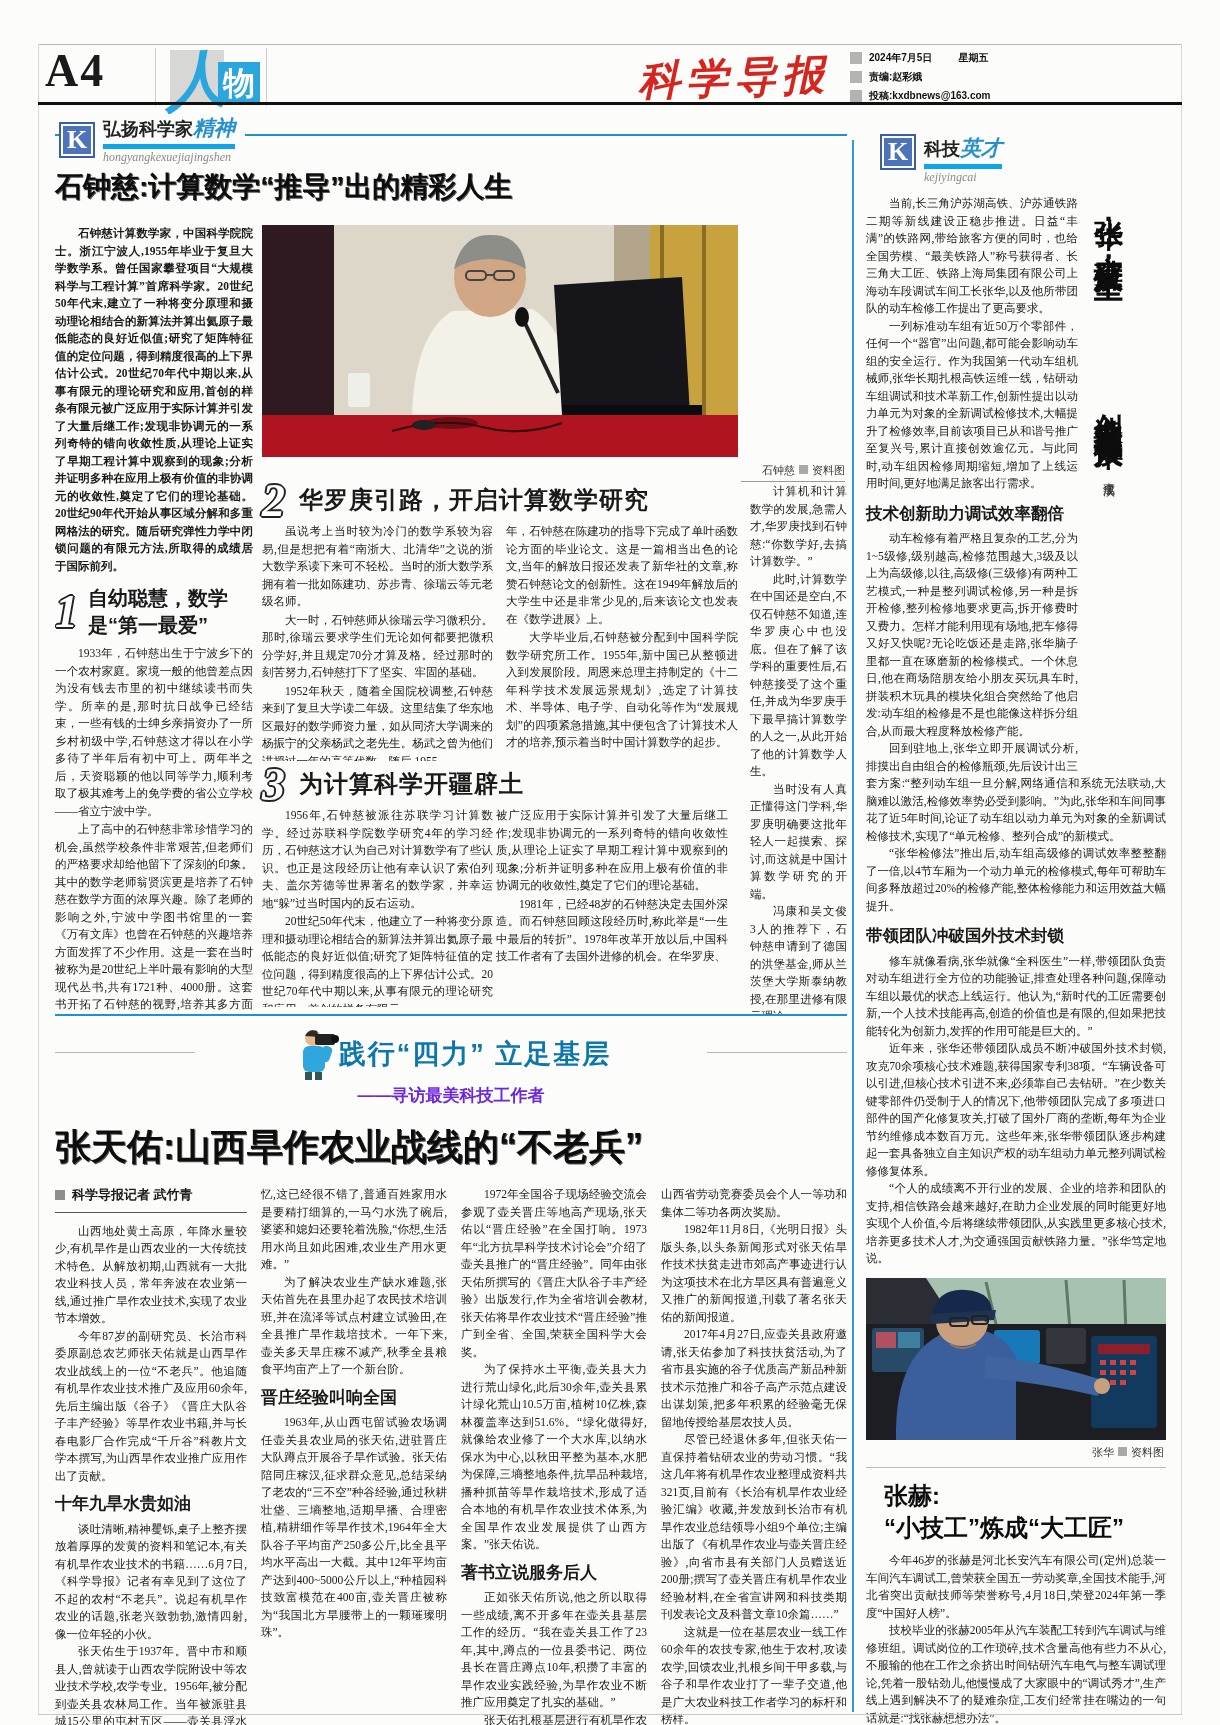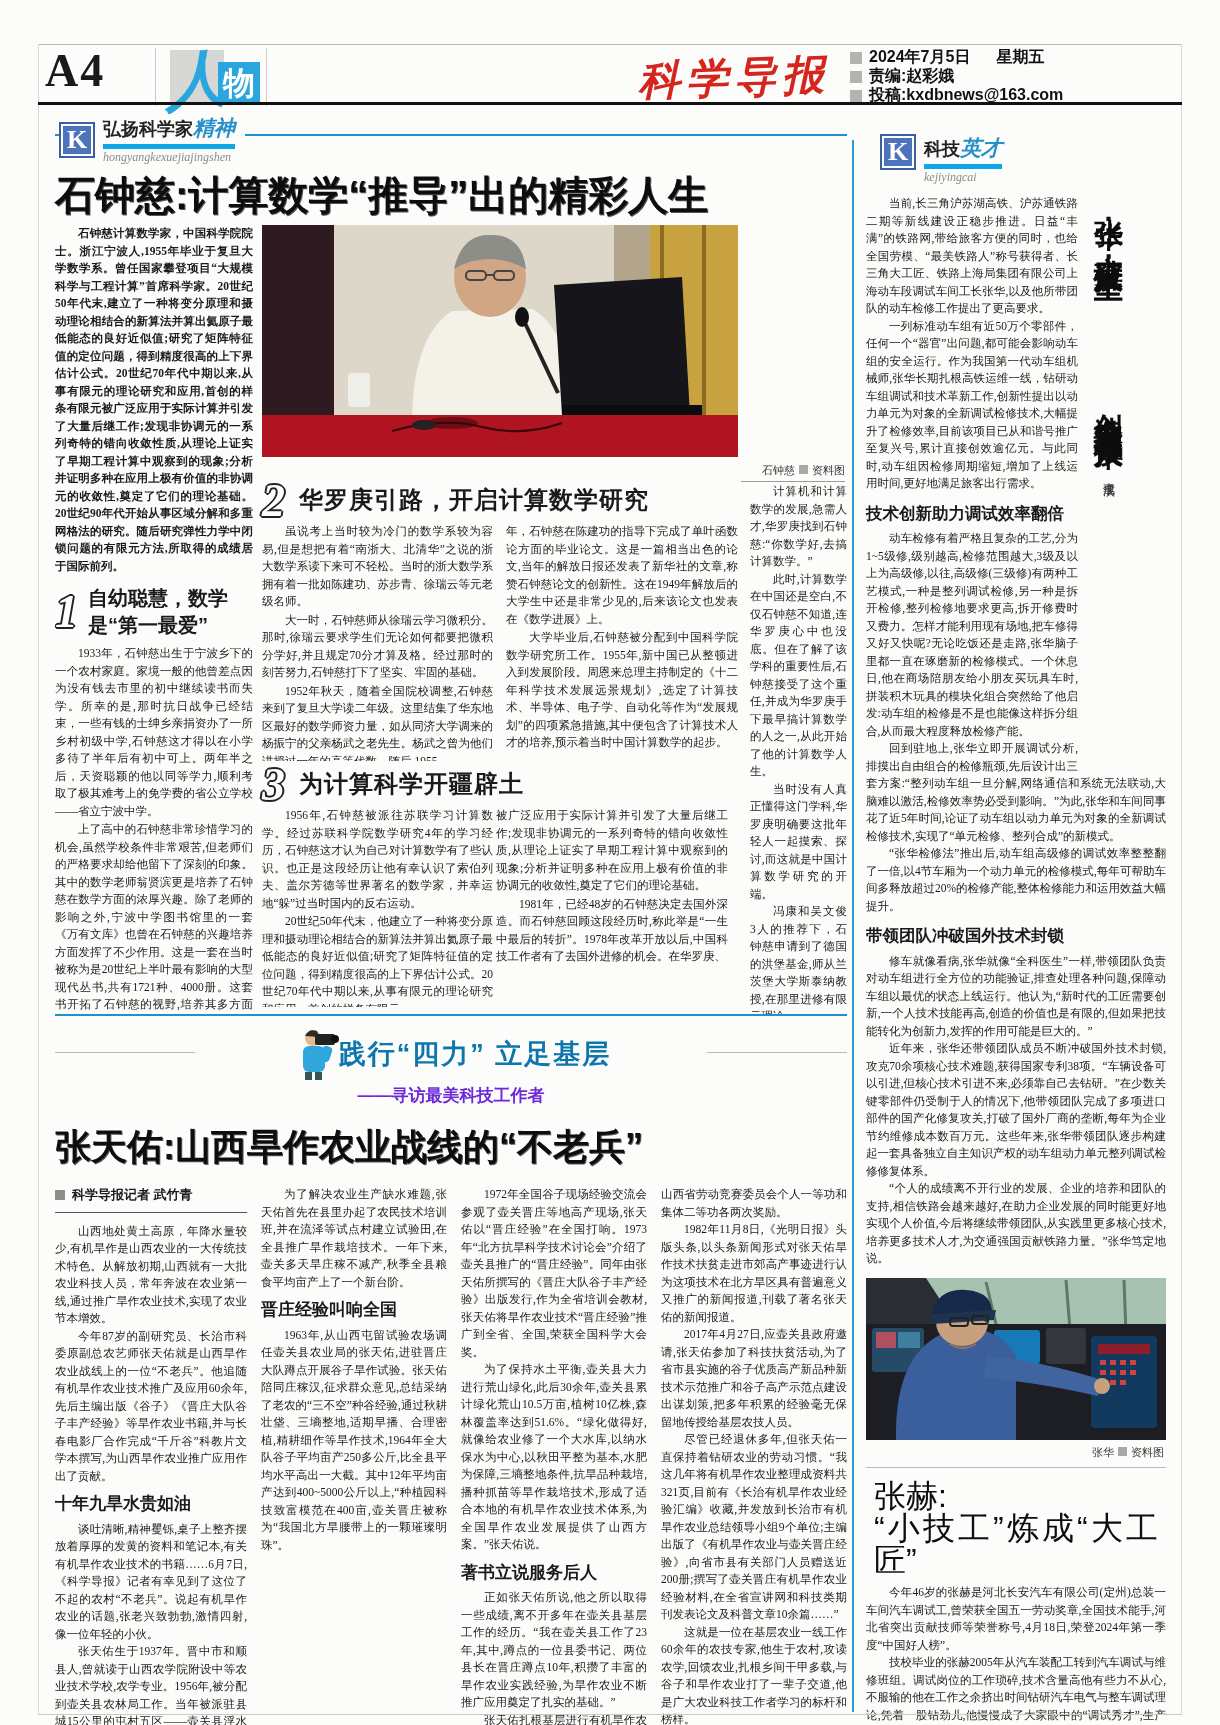--- a/index.html
+++ b/index.html
@@ -12,36 +12,36 @@
 
   
   .hdr { position:absolute; left:45px; right:40px; top:50px; height:52px; }
   .pageno { position:absolute; left:0; top:-6px; font-size:46px; font-weight:700; font-family:"Liberation Serif", serif; letter-spacing:2px; }
   .seclogo { position:absolute; left:110px; top:-2px; width:112px; height:58px; border-left:1px solid #ccc; border-right:1px solid #ccc; padding:0 10px; }
   .seclogo .gsq { position:absolute; left:14px; top:2px; width:54px; height:54px; background:#d7d7d5; }
   .seclogo .ren { position:absolute; left:8px; top:-10px; font-size:62px; font-style:italic; font-weight:700; color:#29a6de; font-family:"Liberation Serif", serif; transform:rotate(-6deg); }
   .seclogo .wu { position:absolute; left:62px; top:14px; width:42px; height:42px; background:#29a6de; color:#fff; font-family:"Liberation Sans", sans-serif; font-weight:700; font-size:32px; line-height:42px; text-align:center; }
   .masthead { position:absolute; right:350px; top:0px; font-size:42px; font-weight:700; color:#d4261f; font-family:"Liberation Serif", serif; font-style:italic; letter-spacing:6px; transform:rotate(-2deg); }
   .hdr-info { position:absolute; right:0; top:-2px; width:330px; font-family:"Liberation Sans", sans-serif; }
-  .hdr-info .row { display:flex; align-items:center; height:19px; font-size:16px; font-weight:700; color:#111; }
+  .hdr-info .row { display:flex; align-items:center; height:19px; font-size:10px; font-weight:700; color:#111; }
   .hdr-info .sq { display:inline-block; width:12px; height:12px; background:#b3b3b1; margin-right:7px; flex:0 0 auto; }
   .hdr-info .wd { margin-left:26px; }
   .rule-black { position:absolute; left:38px; right:38px; top:102px; height:3px; background:#111; }
 
   
   .main-art { position:absolute; left:55px; top:112px; width:792px; height:902px; }
   .main-art .blue-top { position:absolute; left:0; right:0; top:22px; height:2px; background:#1f93c9; }
   .badge { position:absolute; left:4px; top:2px; background:#fcfcfa; padding:0 10px 0 0; display:flex; align-items:flex-start; }
   .kline { display:flex; align-items:center; }
   .ksq { width:36px; height:36px; background:#4d74ba; border:2px solid #3c5fa0; color:#fff; font-family:"Liberation Serif", serif; font-weight:700; font-size:26px; text-align:center; line-height:32px; box-shadow:inset 0 0 0 2px #fff; }
   .btxt { margin-left:8px; }
   .btxt .l1 { font-family:"Liberation Sans", sans-serif; font-weight:700; font-size:18px; color:#222; white-space:nowrap; }
   .btxt .l1 .script { color:#2590c9; font-family:"Liberation Serif", serif; font-style:italic; font-size:21px; font-weight:700; }
   .btxt .l2 { font-family:"Liberation Serif", serif; font-style:italic; color:#8a8a88; font-size:12px; border-top:5px solid #0ea5e9; margin-top:2px; padding-top:1px; }
-  .headline1 { position:absolute; left:0; top:56px; width:100%; font-family:"Liberation Sans", sans-serif; font-weight:900; font-size:40px; letter-spacing:0px; color:#0d0d0d; white-space:nowrap; text-shadow:1px 1px 0 #555; }
+  .headline1 { position:absolute; left:0; top:56px; width:100%; font-family:"Liberation Sans", sans-serif; font-weight:900; font-size:28px; letter-spacing:0px; color:#0d0d0d; white-space:nowrap; text-shadow:1px 1px 0 #555; }
   .main-body { position:absolute; left:0; top:113px; width:792px; height:789px; }
   .ncol { font-size:11.5px; line-height:17.5px; text-align:justify; overflow:hidden; }
   .ncol p { text-indent:2em; margin-bottom:1px; }
   .colA { position:absolute; left:0; top:0; width:198px; height:789px; }
   .colA .lead { font-weight:700; }
   .sec-head { display:flex; align-items:center; }
   .secnum { font-family:"Liberation Serif", serif; font-size:46px; font-style:italic; font-weight:700; color:#fff;
             text-shadow:-2px 0 #222, 2px 0 #222, 0 -2px #222, 0 2px #222, -1px -1px #222, 1px 1px #222, -1px 1px #222, 1px -1px #222; }
   .sec1-block { margin:10px 0 6px; }
   .sec1-block .sec-title { font-family:"Liberation Sans", sans-serif; font-weight:700; font-size:20px; line-height:27px; white-space:pre-line; margin-left:10px; }
@@ -84,21 +84,21 @@
   .sb-content { position:relative; font-size:11.5px; line-height:17.5px; text-align:justify; }
   .sb-content p { text-indent:2em; }
   .vhl { float:right; width:76px; height:556px; margin:0 0 8px 12px; position:relative; }
   .vhl-inner { writing-mode:vertical-rl; height:100%; font-family:"Liberation Sans", sans-serif; font-weight:900; font-size:29px; line-height:37px; letter-spacing:3px; color:#0d0d0d; }
   .vhl-inner .big2 { position:relative; top:104px; }
   .vhl-inner .vauthor { font-size:12px; font-weight:400; letter-spacing:1px; line-height:16px; position:relative; top:190px; color:#333; }
   .sb-sub { font-family:"Liberation Sans", sans-serif; font-weight:700; font-size:16.5px; margin:12px 0 8px; text-indent:0 !important; }
   .photo2 { width:300px; height:162px; margin-top:10px; overflow:hidden; background:#23252b; }
   .cap2 { font-size:11px; font-family:"Liberation Sans", sans-serif; color:#333; text-align:right; padding:4px 2px 6px; border-bottom:1px solid #bbb; }
   .cap2 .csq { display:inline-block; width:9px; height:9px; background:#a9a9a7; margin:0 4px; }
-  .zh-head { font-family:"Liberation Sans", sans-serif; font-weight:400; font-size:32px; line-height:32px; margin:12px 8px 8px; color:#0d0d0d; }
+  .zh-head { font-family:"Liberation Sans", sans-serif; font-weight:700; font-size:24px; line-height:32px; margin:12px 18px 8px; color:#0d0d0d; }
 </style>
 </head>
 <body>
 
 <div class="page">
   <div class="hairline-top"></div>
   <div class="page-frame"></div>
 
   <div class="hdr">
     <div class="pageno">A4</div>
@@ -251,20 +251,21 @@
             <span class="sq"></span>
             <span>科学导报记者 武竹青</span>
           </div>
         <p>山西地处黄土高原，年降水量较少,有机旱作是山西农业的一大传统技术特色。从解放初期,山西就有一大批农业科技人员，常年奔波在农业第一线,通过推广旱作农业技术,实现了农业节本增效。</p>
         <p>今年87岁的副研究员、长治市科委原副总农艺师张天佑就是山西旱作农业战线上的一位“不老兵”。他追随有机旱作农业技术推广及应用60余年,先后主编出版《谷子》《晋庄大队谷子丰产经验》等旱作农业书籍,并与长春电影厂合作完成“千斤谷”科教片文学本撰写,为山西旱作农业推广应用作出了贡献。</p>
         <div class="subhead">十年九旱水贵如油</div>
         <p>谈吐清晰,精神矍铄,桌子上整齐摆放着厚厚的发黄的资料和笔记本,有关有机旱作农业技术的书籍……6月7日,《科学导报》记者有幸见到了这位了不起的农村“不老兵”。说起有机旱作农业的话题,张老兴致勃勃,激情四射,像一位年轻的小伙。</p>
         <p>张天佑生于1937年。晋中市和顺县人,曾就读于山西农学院附设中等农业技术学校,农学专业。1956年,被分配到壶关县农林局工作。当年被派驻县城15公里的屯村五区——壶关县浮水乡技术推广中心站。“来到中心站工作,几天下来感觉最不方便的就是‘水’,因为缺水,早上起来洗漱,只能用一马勺水。”张天佑回</p>
       </div>
       <div class="bcol bcol2">
+        <p style="text-indent:0">忆,这已经很不错了,普通百姓家用水是要精打细算的,一马勺水洗了碗后,婆婆和媳妇还要轮着洗脸,“你想,生活用水尚且如此困难,农业生产用水更难。”</p>
         <p>为了解决农业生产缺水难题,张天佑首先在县里办起了农民技术培训班,并在流泽等试点村建立试验田,在全县推广旱作栽培技术。一年下来,壶关多天旱庄稼不减产,秋季全县粮食平均亩产上了一个新台阶。</p>
         <div class="subhead">晋庄经验叫响全国</div>
         <p>1963年,从山西屯留试验农场调任壶关县农业局的张天佑,进驻晋庄大队蹲点开展谷子旱作试验。张天佑陪同庄稼汉,征求群众意见,总结采纳了老农的“三不空”种谷经验,通过秋耕壮垡、三墒整地,适期早播、合理密植,精耕细作等旱作技术,1964年全大队谷子平均亩产250多公斤,比全县平均水平高出一大截。其中12年平均亩产达到400~5000公斤以上,“种植园科技致富模范在400亩,壶关晋庄被称为“我国北方旱腰带上的一颗璀璨明珠”。</p>
       </div>
       <div class="bcol bcol3">
         <p>1972年全国谷子现场经验交流会参观了壶关晋庄等地高产现场,张天佑以“晋庄经验”在全国打响。1973年“北方抗旱科学技术讨论会”介绍了壶关县推广的“晋庄经验”。同年由张天佑所撰写的《晋庄大队谷子丰产经验》出版发行,作为全省培训会教材,张天佑将旱作农业技术“晋庄经验”推广到全省、全国,荣获全国科学大会奖。</p>
         <p>为了保持水土平衡,壶关县大力进行荒山绿化,此后30余年,壶关县累计绿化荒山10.5万亩,植树10亿株,森林覆盖率达到51.6%。“绿化做得好,就像给农业修了一个大水库,以纳水保水为中心,以秋田平整为基本,水肥为保障,三墒整地条件,抗旱品种栽培,播种抓苗等旱作栽培技术,形成了适合本地的有机旱作农业技术体系,为全国旱作农业发展提供了山西方案。”张天佑说。</p>
         <div class="subhead">著书立说服务后人</div>
         <p>正如张天佑所说,他之所以取得一些成绩,离不开多年在壶关县基层工作的经历。“我在壶关县工作了23年,其中,蹲点的一位县委书记、两位县长在晋庄蹲点10年,积攒了丰富的旱作农业实践经验,为旱作农业不断推广应用奠定了扎实的基础。”</p>
         <p>张天佑扎根基层进行有机旱作农业科学研究和推广,得到各级政府的肯定,他先后获得全国科学大会先进个人奖,山西省科技成果奖二、三等奖各一项,获山西省科技工作者技术革新奖一枚、</p>

